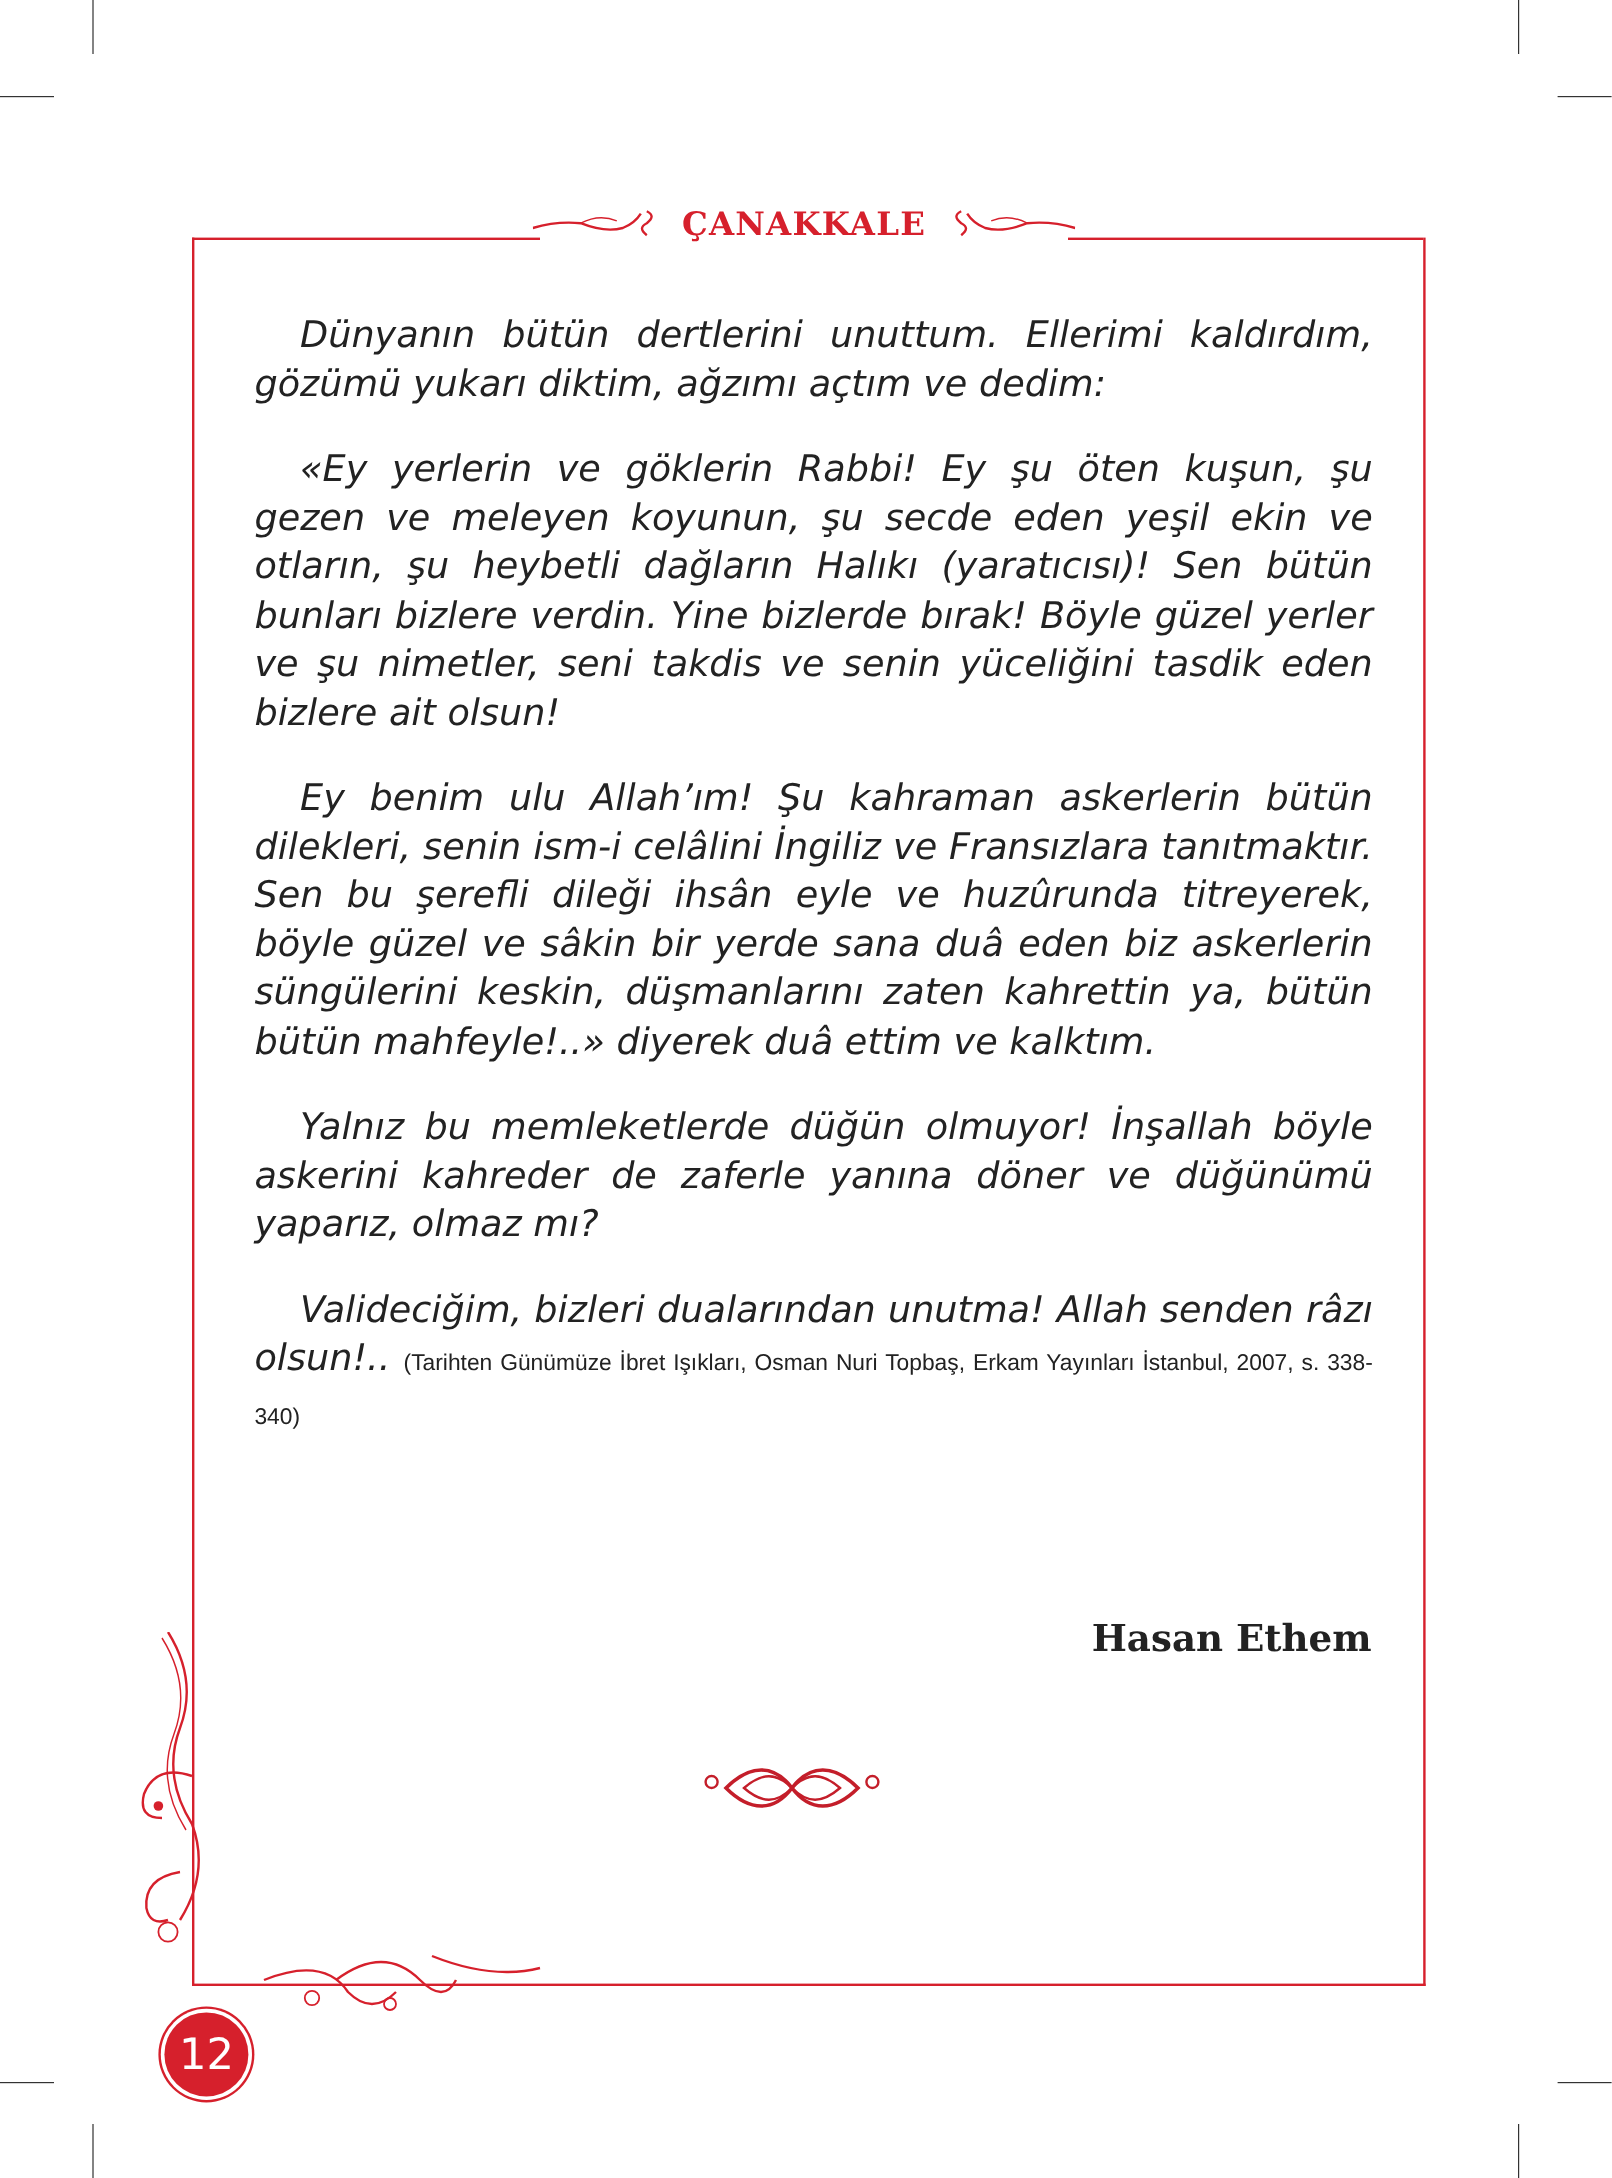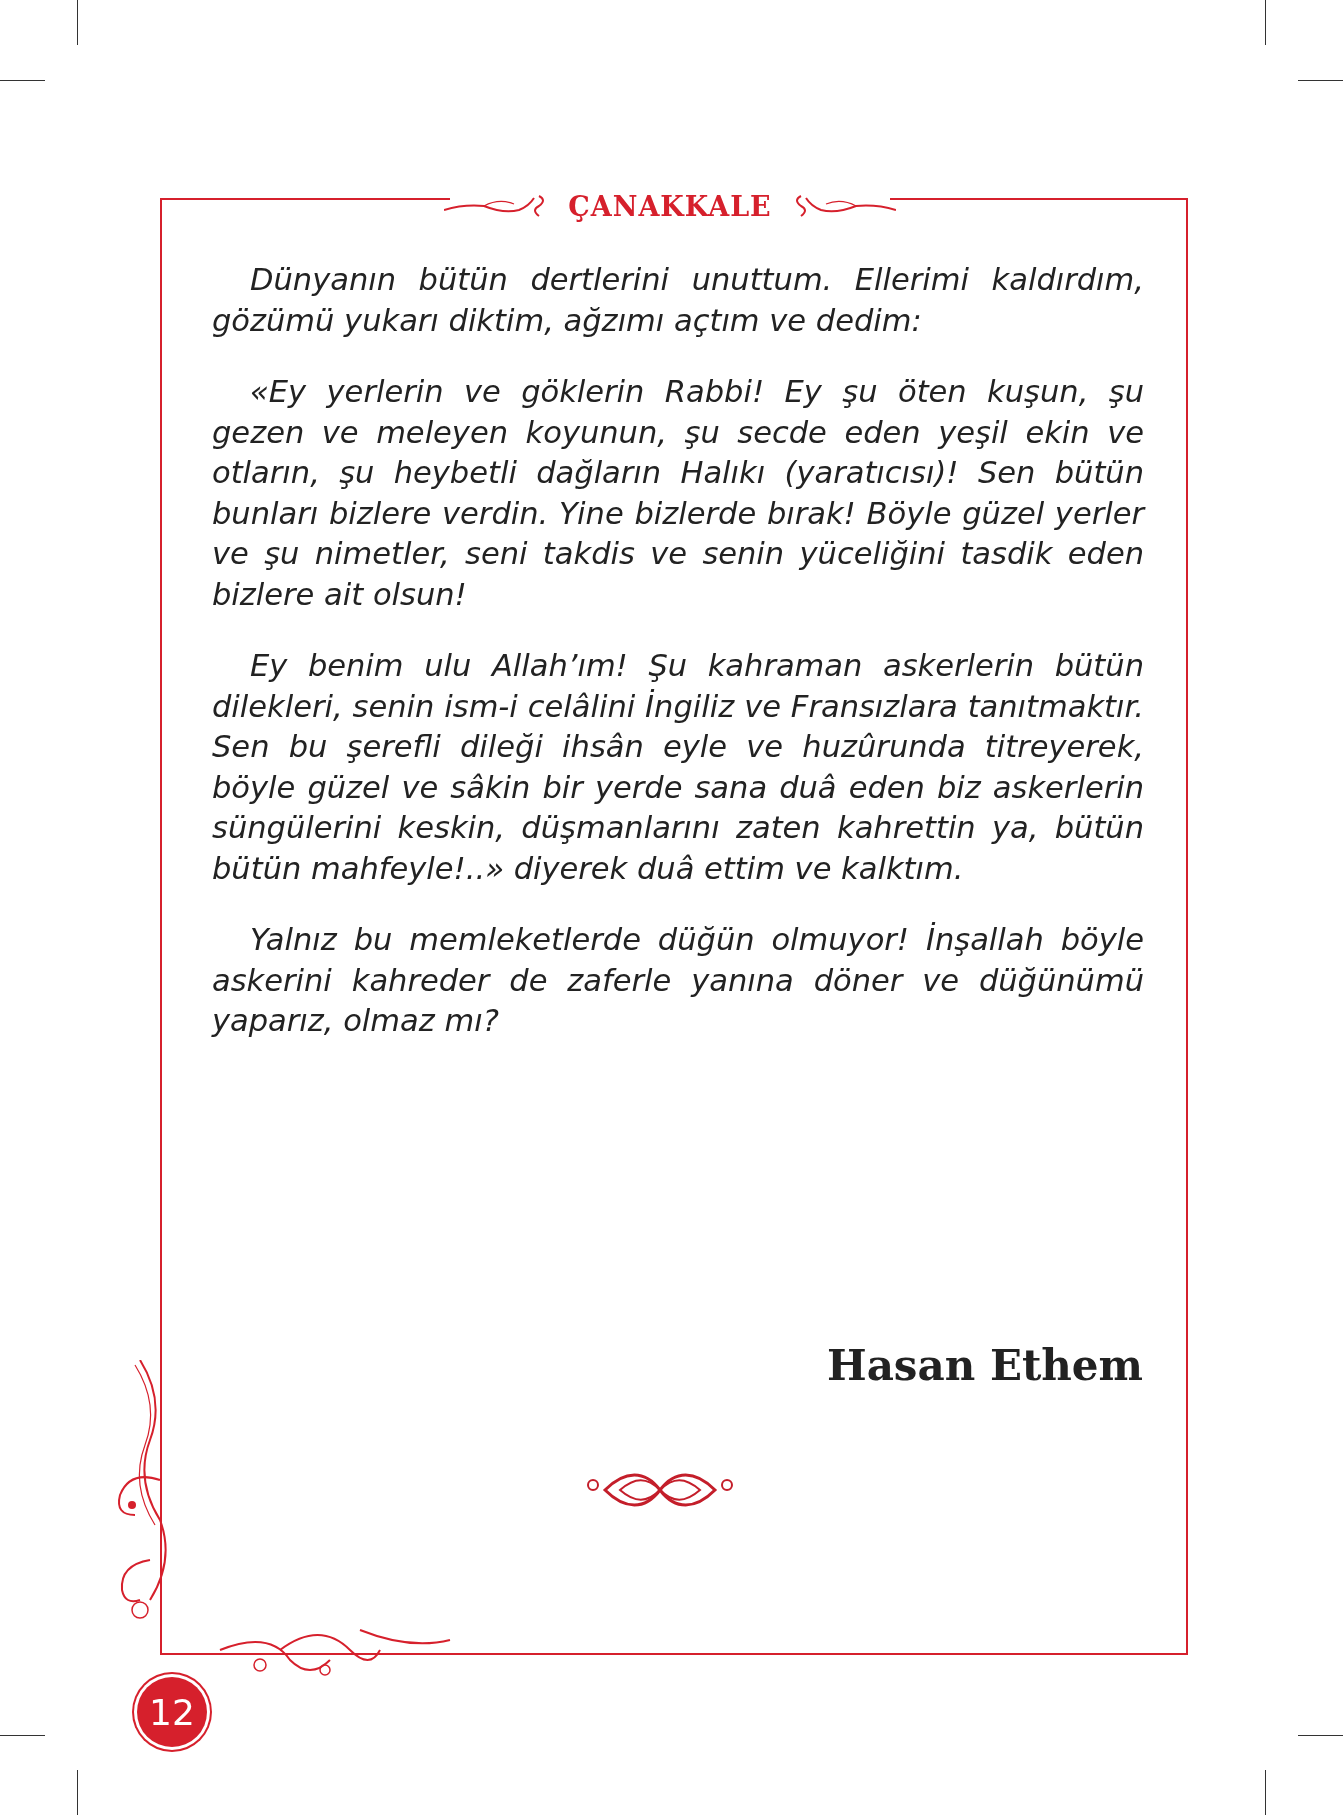--- a/index.html
+++ b/index.html
@@ -1,26 +1,26 @@
 <!DOCTYPE html>
 <html><head>
 <meta charset="utf-8">
 <style>
   html, body { margin:0; padding:0; background:#fff; }
   body { width:1343px; height:1815px; position:relative; overflow:hidden; font-family:"DejaVu Serif", serif; }
   .crop { position:absolute; background:#333; }
   .frame { position:absolute; left:160px; top:198px; width:1024px; height:1455px; border:2px solid #d6202c; border-top:none; }
   .frame-top-l { position:absolute; left:160px; top:198px; width:290px; height:2px; background:#d6202c; }
   .frame-top-r { position:absolute; left:890px; top:198px; width:296px; height:2px; background:#d6202c; }
-  .header { position:absolute; left:440px; top:172px; width:460px; height:50px; display:flex; align-items:flex-end; justify-content:center; gap:14px; }
+  .header { position:absolute; left:440px; top:172px; width:460px; height:50px; display:flex; align-items:flex-start; justify-content:center; gap:14px; }
   .header-title { color:#d6202c; font-family:"DejaVu Serif", serif; font-weight:bold; font-size:27px; letter-spacing:1px; }
   .content { position:absolute; left:200px; top:260px; width:944px; font-family:"DejaVu Sans", sans-serif; font-style:italic; font-size:30.5px; line-height:40.5px; color:#222; text-align:justify; }
   .content p { margin:0 0 31px 12px; text-indent:38px; }
   .cite { font-style:normal; font-size:19px; font-family:"Liberation Sans", sans-serif; }
-  .sign { position:absolute; right:200px; top:1342px; text-align:right; font-family:"DejaVu Serif", serif; font-weight:bold; font-size:42px; line-height:48px; color:#222; }
+  .sign { position:absolute; right:200px; top:1342px; text-align:right; font-family:"DejaVu Serif", serif; font-weight:bold; font-size:31px; line-height:48px; color:#222; }
   .ornament { position:absolute; left:585px; top:1465px; }
   .corner { position:absolute; left:110px; top:1360px; }
   .pagenum { position:absolute; left:137px; top:1677px; width:70px; height:70px; border-radius:50%; background:#d6202c; box-shadow:0 0 0 3px #fff, 0 0 0 5px #d6202c; display:flex; align-items:center; justify-content:center; color:#fff; font-family:"DejaVu Sans", sans-serif; font-size:36px; }
 </style>
 </head>
 <body>
 
 <div class="crop" style="left:77px;top:0;width:1px;height:45px"></div>
 <div class="crop" style="left:1265px;top:0;width:1px;height:45px"></div>
 <div class="crop" style="left:0;top:80px;width:45px;height:1px"></div>
@@ -46,20 +46,21 @@
     <path d="M20 6 Q25 14 35 18 Q50 22 70 14 Q90 12 110 18" stroke="#d6202c" stroke-width="2" fill="none"></path>
     <path d="M40 12 Q55 6 70 14" stroke="#d6202c" stroke-width="1.2" fill="none"></path>
   </svg>
 </div>
 
 <div class="content">
   <p>Dünyanın bütün dertlerini unuttum. Ellerimi kaldırdım, gözümü yukarı diktim, ağzımı açtım ve dedim:</p>
   <p>«Ey yerlerin ve göklerin Rabbi! Ey şu öten kuşun, şu gezen ve meleyen koyunun, şu secde eden yeşil ekin ve otların, şu heybetli dağların Halıkı (yaratıcısı)! Sen bütün bunları bizlere verdin. Yine bizlerde bırak! Böyle güzel yerler ve şu nimetler, seni takdis ve senin yüceliğini tasdik eden bizlere ait olsun!</p>
   <p>Ey benim ulu Allah’ım! Şu kahraman askerlerin bütün dilekleri, senin ism-i celâlini İngiliz ve Fransızlara tanıtmaktır. Sen bu şerefli dileği ihsân eyle ve huzûrunda titreyerek, böyle güzel ve sâkin bir yerde sana duâ eden biz askerlerin süngülerini keskin, düşmanlarını zaten kahrettin ya, bütün bütün mahfeyle!..» diyerek duâ ettim ve kalktım.</p>
   <p>Yalnız bu memleketlerde düğün olmuyor! İnşallah böyle askerini kahreder de zaferle yanına döner ve düğünümü yaparız, olmaz mı?</p>
+  <p><span>Valideciğim, bizleri dualarından unutma! Allah senden râzı olsun!..</span> <span class="cite">(Tarihten Günümüze İbret Işıkları, Osman Nuri Topbaş, Erkam Yayınları İstanbul, 2007, s. 338-340)</span></p>
 </div>
 
 <div class="sign">
   <div>Hasan Ethem</div>
 </div>
 
 <svg class="ornament" width="150" height="50" viewBox="0 0 150 50">
   <path d="M20 25 C40 5, 60 5, 75 25 C90 45, 110 45, 130 25 C110 5, 90 5, 75 25 C60 45, 40 45, 20 25 Z" stroke="#c41e2a" stroke-width="3" fill="none"></path>
   <path d="M35 25 C50 12, 62 12, 75 25 C88 38, 100 38, 115 25 C100 12, 88 12, 75 25 C62 38, 50 38, 35 25 Z" stroke="#c41e2a" stroke-width="2" fill="none"></path>
   <circle cx="8" cy="20" r="5" stroke="#c41e2a" stroke-width="2" fill="none"></circle>

